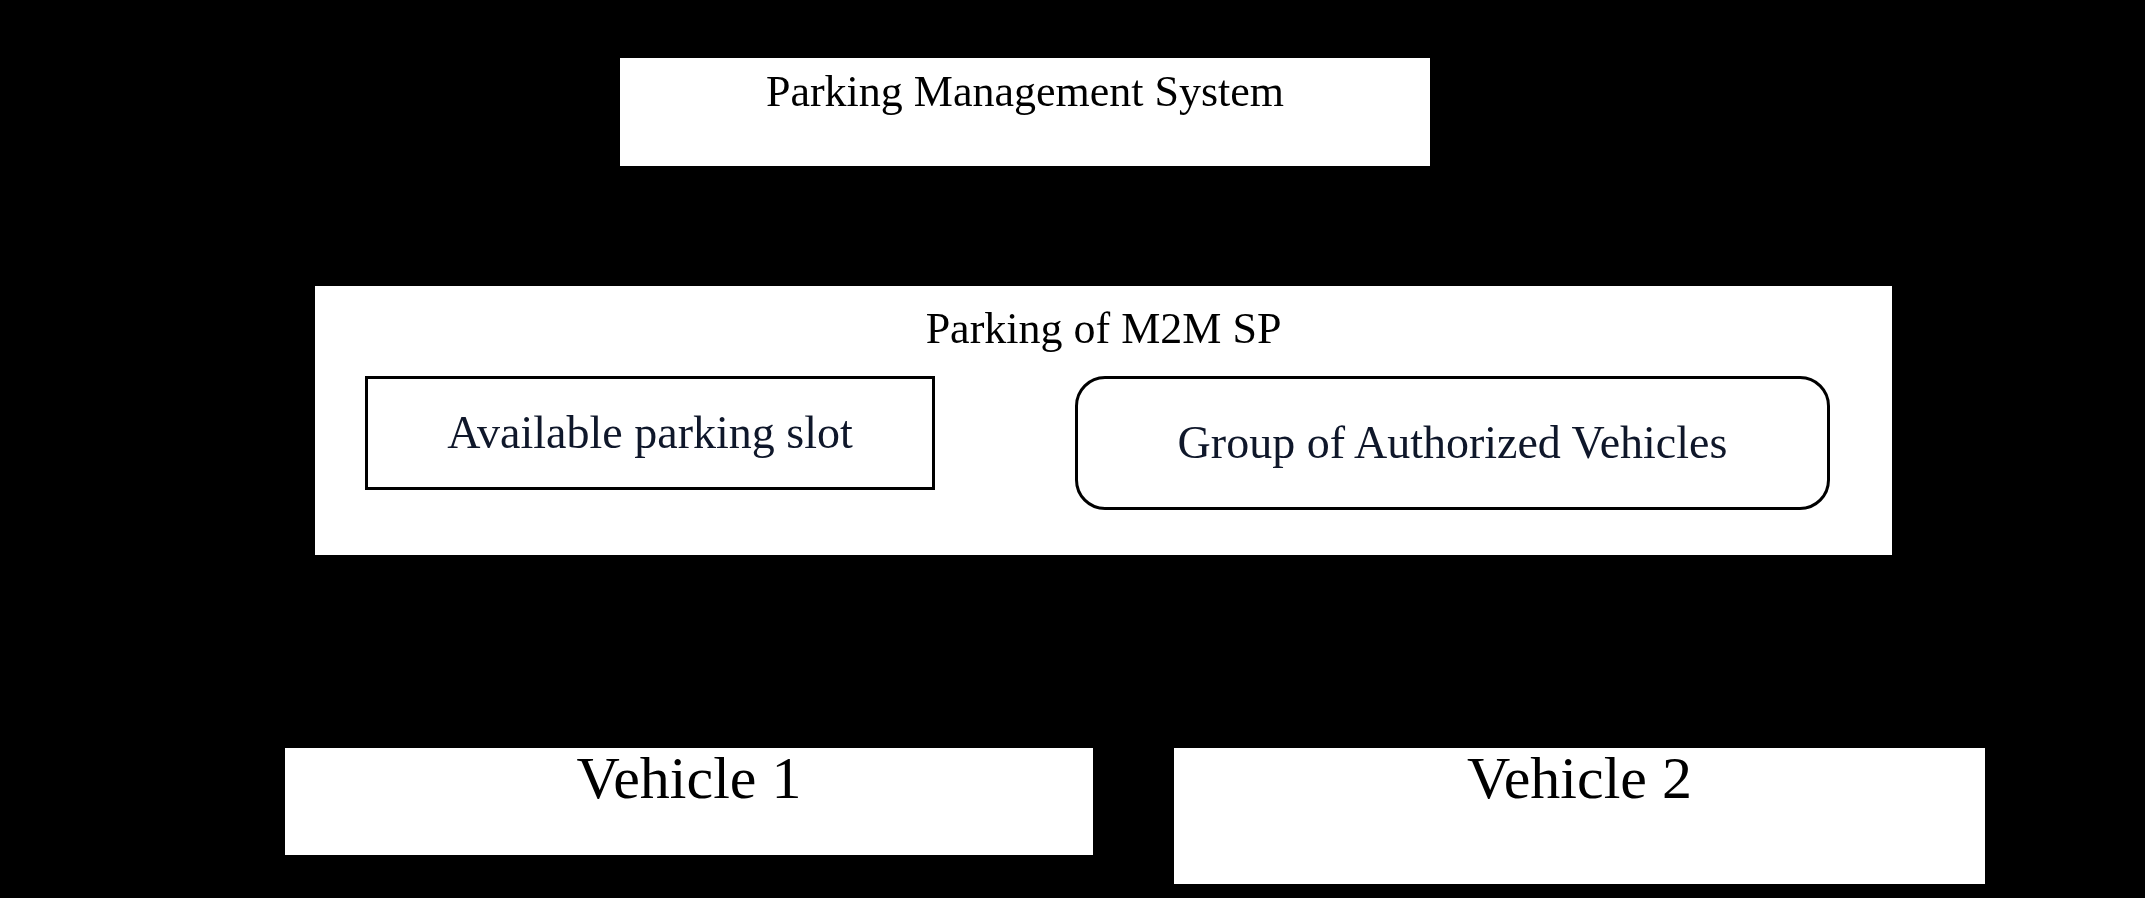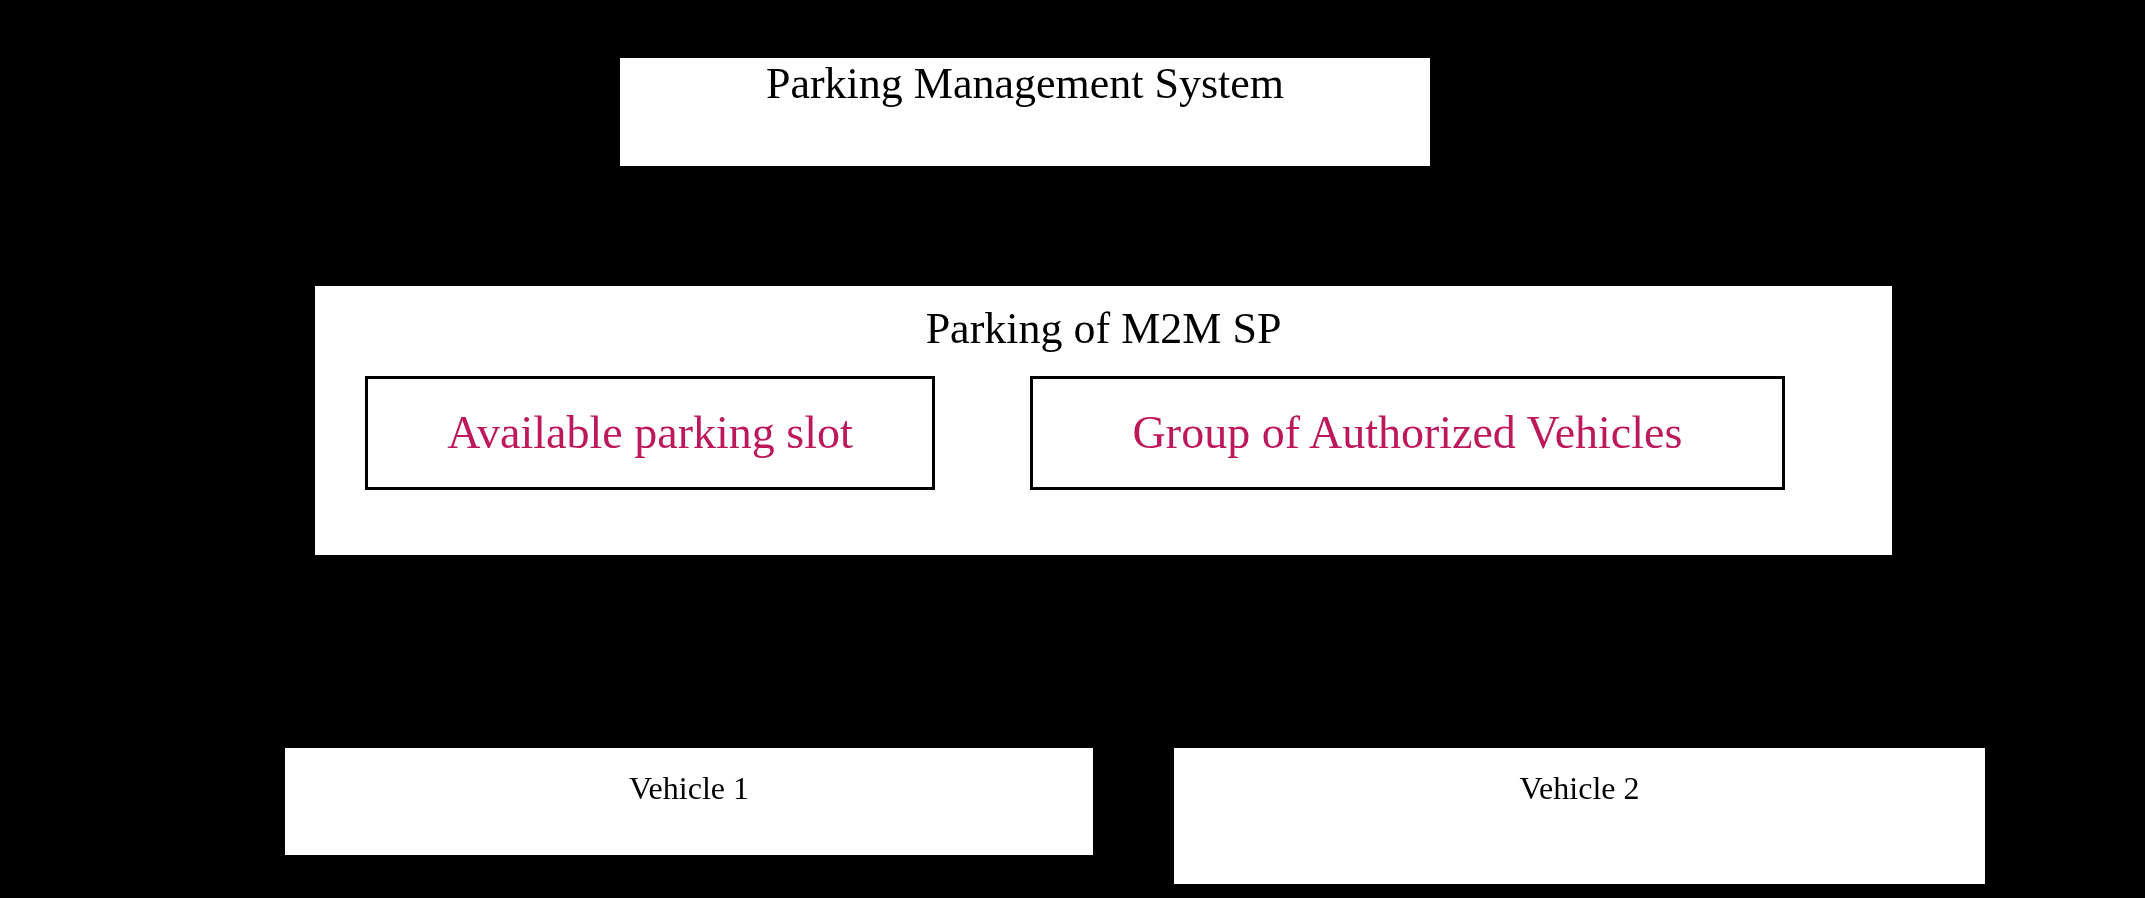--- a/index.html
+++ b/index.html
@@ -30,21 +30,21 @@
     top: 58px;
     width: 810px;
     height: 108px;
     display: flex;
     align-items: flex-start;
     justify-content: center;
   }
   #system-box .box-label {
     font-size: 44px;
     line-height: 1;
-    padding-top: 4px;
+    padding-top: 12px;
     white-space: nowrap;
     letter-spacing: 0px;
   }
 
   
   #platform-box {
     left: 315px;
     top: 286px;
     width: 1577px;
     height: 269px;
@@ -62,50 +62,51 @@
 
   
   .inner-box {
     position: absolute;
     background: #ffffff;
     border: 3px solid #000000;
     box-sizing: border-box;
     display: flex;
     align-items: center;
     justify-content: center;
-    color: #be185d;
+    color: #0f172a;
   }
   .inner-box .box-label {
     font-size: 46px;
     line-height: 1;
     white-space: nowrap;
   }
   #slot-box {
     left: 50px;
     top: 90px;
     width: 570px;
     height: 114px;
   }
   #authorized-box {
-    left: 715px;
+    left: 760px;
     top: 90px;
     width: 755px;
-    height: 114px;
+    height: 134px;
+    border-radius: 30px;
   }
 
   
   .vehicle-box {
     display: flex;
     align-items: flex-start;
     justify-content: center;
   }
   .vehicle-box .box-label {
-    font-size: 32px;
+    font-size: 60px;
     line-height: 1;
-    padding-top: 24px;
+    padding-top: 0;
     white-space: nowrap;
   }
   #vehicle-1-box {
     left: 285px;
     top: 748px;
     width: 808px;
     height: 107px;
   }
   #vehicle-2-box {
     left: 1174px;

